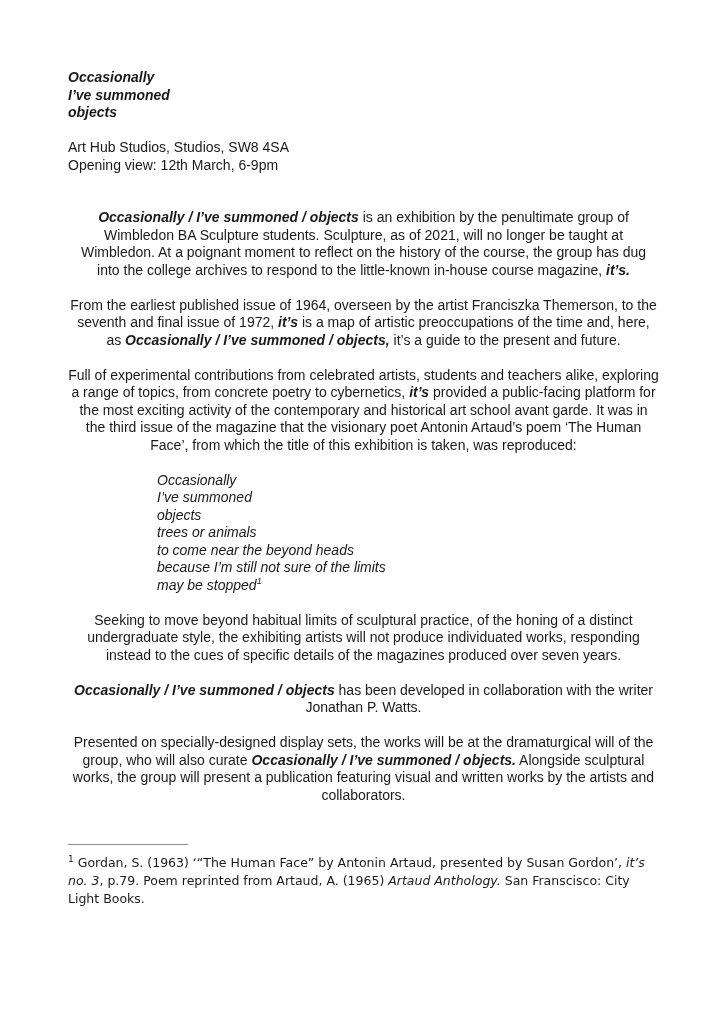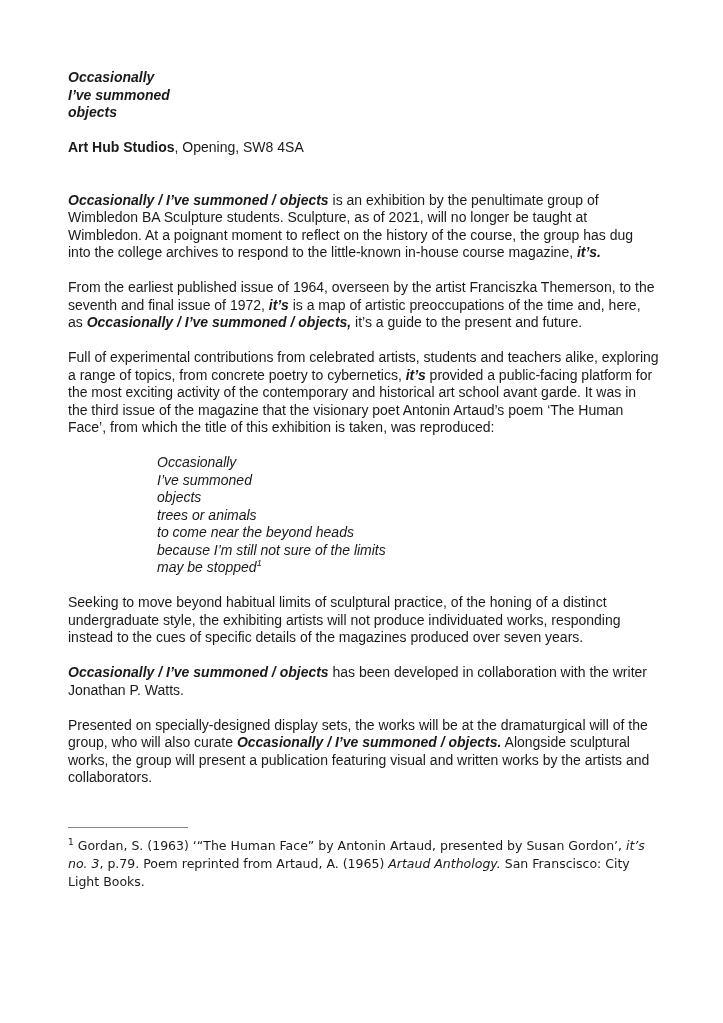--- a/index.html
+++ b/index.html
@@ -15,28 +15,28 @@
     line-height: 17.5px;
     color: #1a1a1a;
     overflow: hidden;
   }
   .title-block {
     font-weight: bold;
     font-style: italic;
     margin: 0 0 17.5px 0;
   }
   .venue-block { margin: 0 0 35px 0; }
-  .body-para { margin: 0 0 17.5px 0; }
+  .body-para { margin: 0 0 17.5px 0; text-align: center; }
   .poem {
     margin: 0 0 17.5px 0;
     padding-left: 89px;
     font-style: italic;
   }
   .run-bolditalic { font-weight: bold; font-style: italic; }
-  .run-bold { font-weight: bold; }
+  .run-bold { font-weight: normal; }
   .run-italic { font-style: italic; }
   sup { font-size: 9px; line-height: 0; vertical-align: super; }
   .footnote-rule {
     width: 120px;
     height: 0;
     border: none;
     border-top: 1px solid #8a8a8a;
     margin: 40px 0 9px 0;
   }
   .footnote {
@@ -50,21 +50,22 @@
 
 <div class="page">
 
   <div class="title-block">
     <div>Occasionally</div>
     <div>I’ve summoned</div>
     <div>objects</div>
   </div>
 
   <div class="venue-block">
-    <div><span class="run-bold">Art Hub Studios</span><span>, Opening, SW8 4SA</span></div>
+    <div><span class="run-bold">Art Hub Studios</span><span>, Studios, SW8 4SA</span></div>
+    <div>Opening view: 12th March, 6-9pm</div>
   </div>
 
   <p class="body-para"><span class="run-bolditalic">Occasionally / I’ve summoned / objects</span><span> is an exhibition by the penultimate group of Wimbledon BA Sculpture students. Sculpture, as of 2021, will no longer be taught at Wimbledon. At a poignant moment to reflect on the history of the course, the group has dug into the college archives to respond to the little-known in-house course magazine, </span><span class="run-bolditalic">it’s.</span></p>
   <p class="body-para"><span>From the earliest published issue of 1964, overseen by the artist Franciszka Themerson, to the seventh and final issue of 1972, </span><span class="run-bolditalic">it’s</span><span> is a map of artistic preoccupations of the time and, here, as </span><span class="run-bolditalic">Occasionally / I’ve summoned / objects,</span><span> it’s a guide to the present and future.</span></p>
   <p class="body-para"><span>Full of experimental contributions from celebrated artists, students and teachers alike, exploring a range of topics, from concrete poetry to cybernetics, </span><span class="run-bolditalic">it’s</span><span> provided a public-facing platform for the most exciting activity of the contemporary and historical art school avant garde. It was in the third issue of the magazine that the visionary poet Antonin Artaud’s poem ‘The Human Face’, from which the title of this exhibition is taken, was reproduced:</span></p>
 
   <div class="poem">
     <div><span>Occasionally</span></div>
     <div><span>I’ve summoned</span></div>
     <div><span>objects</span></div>

